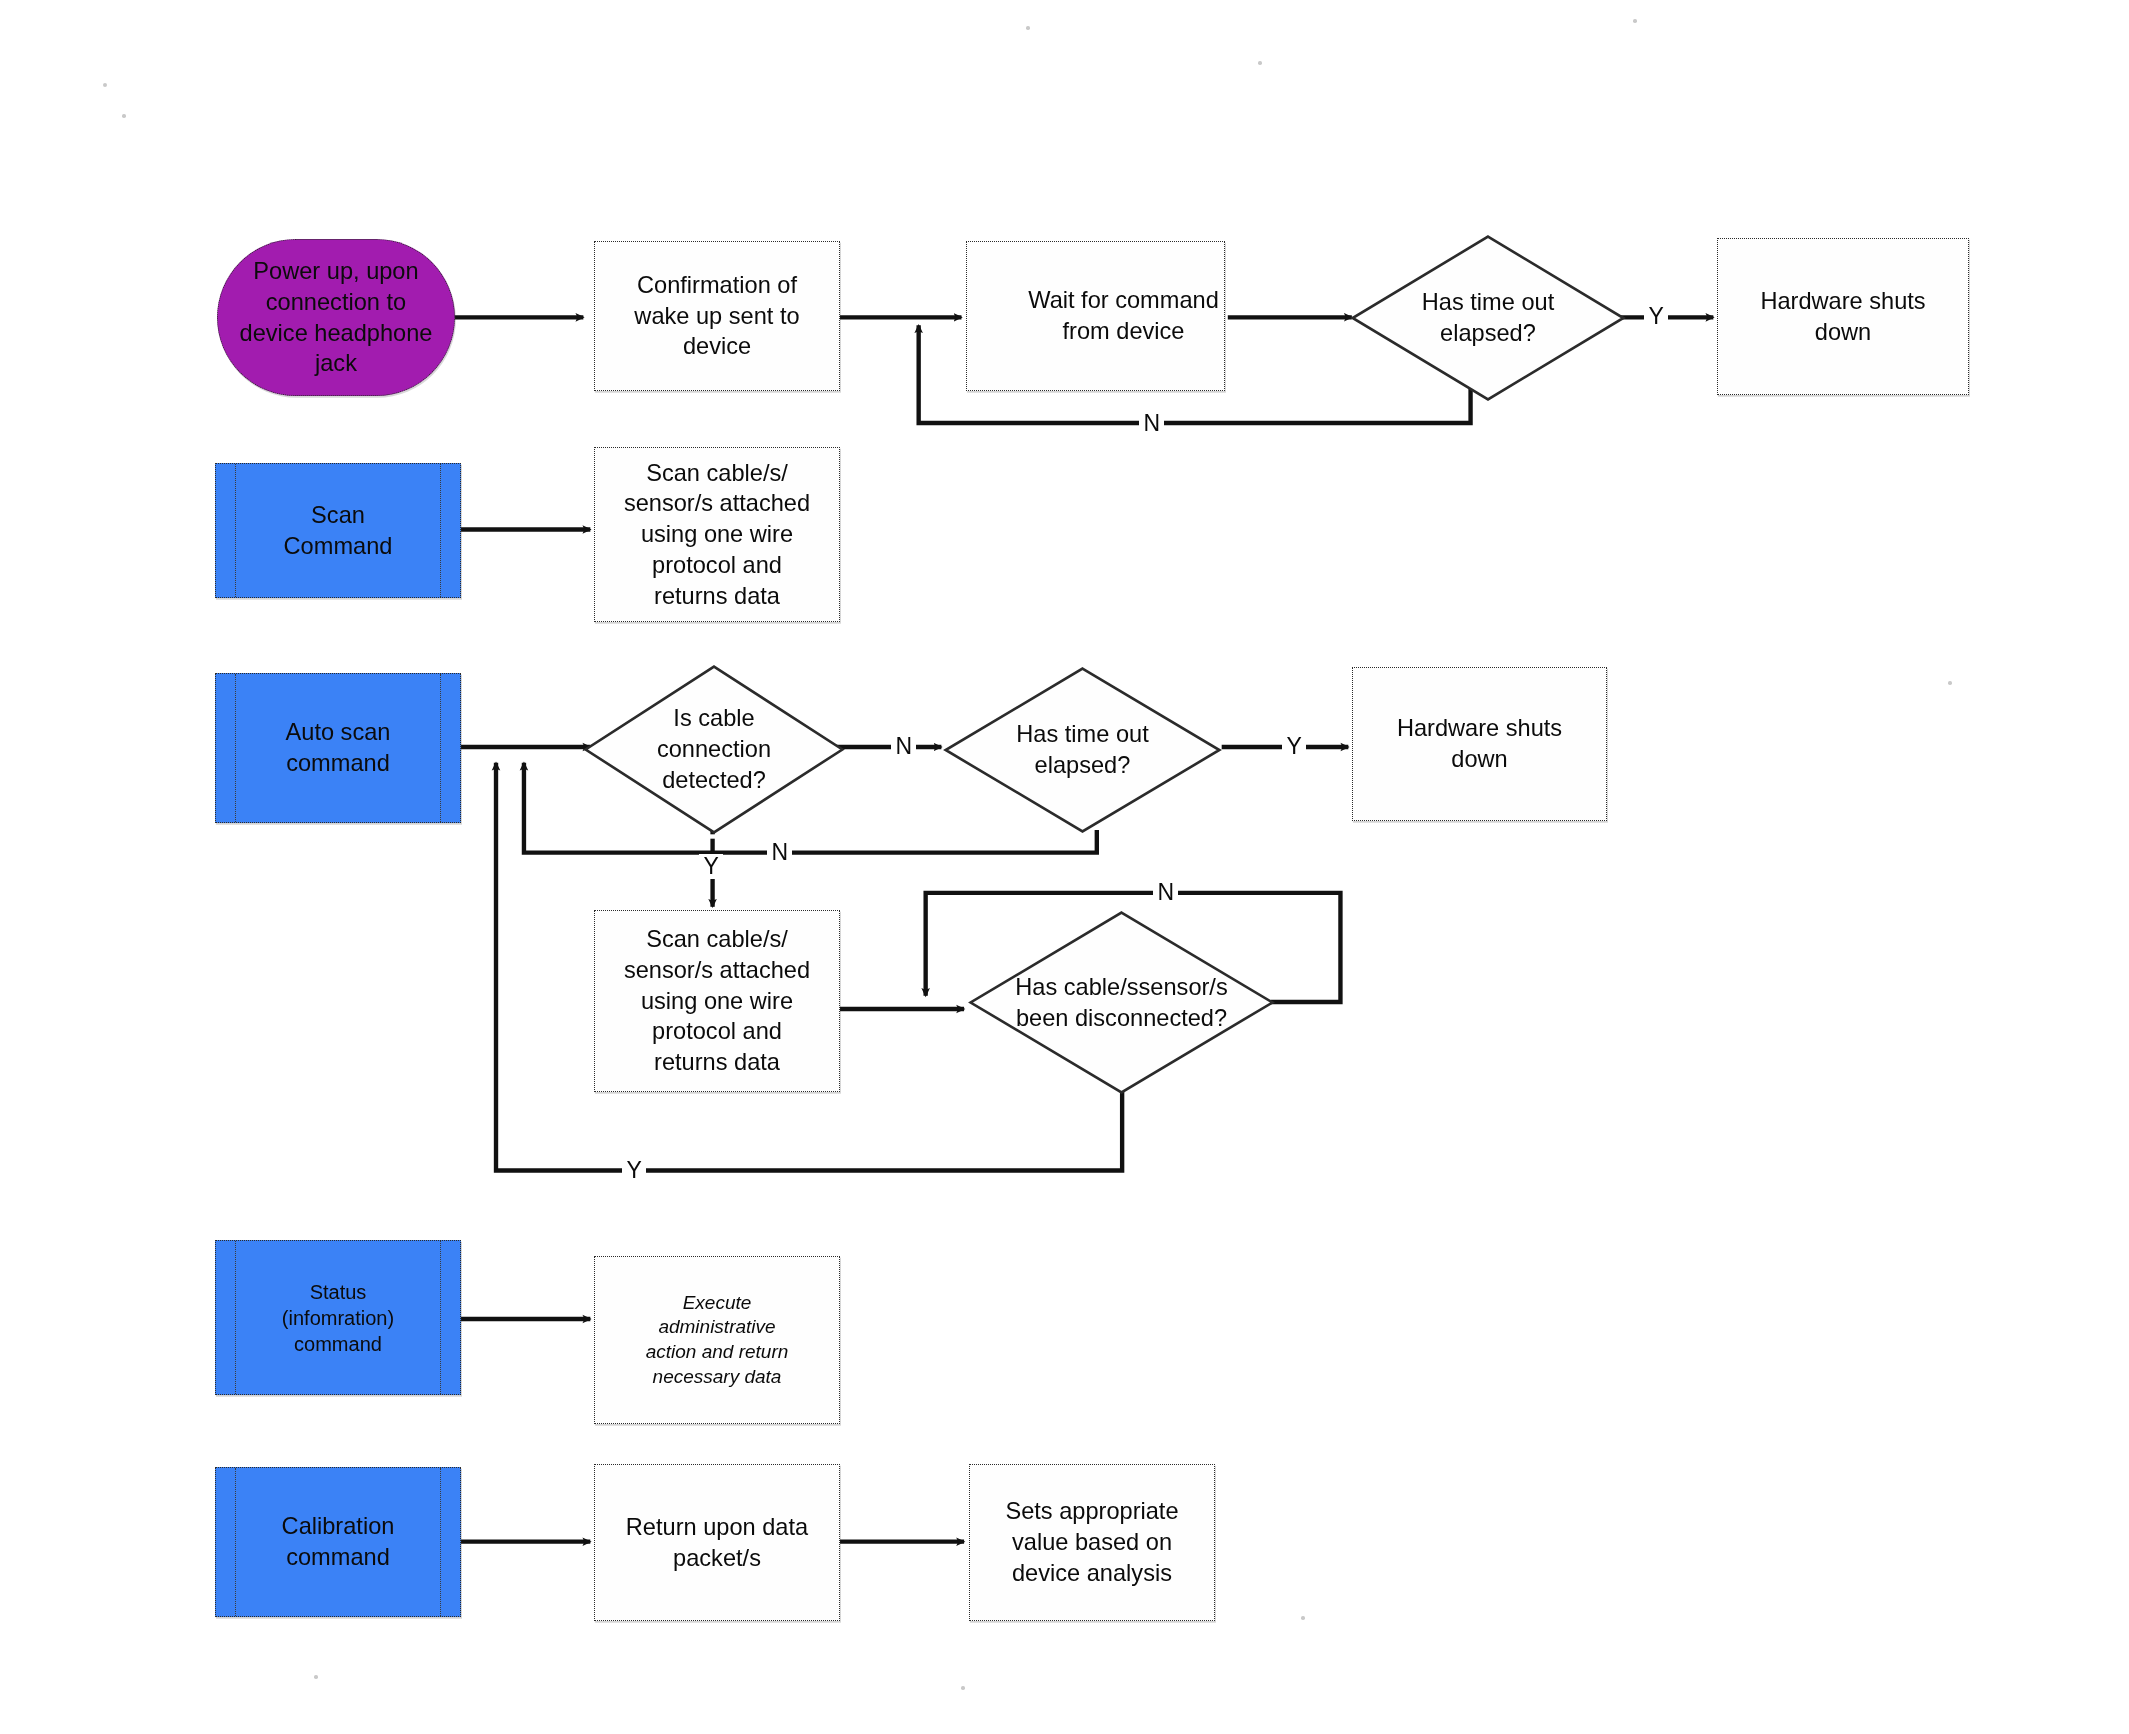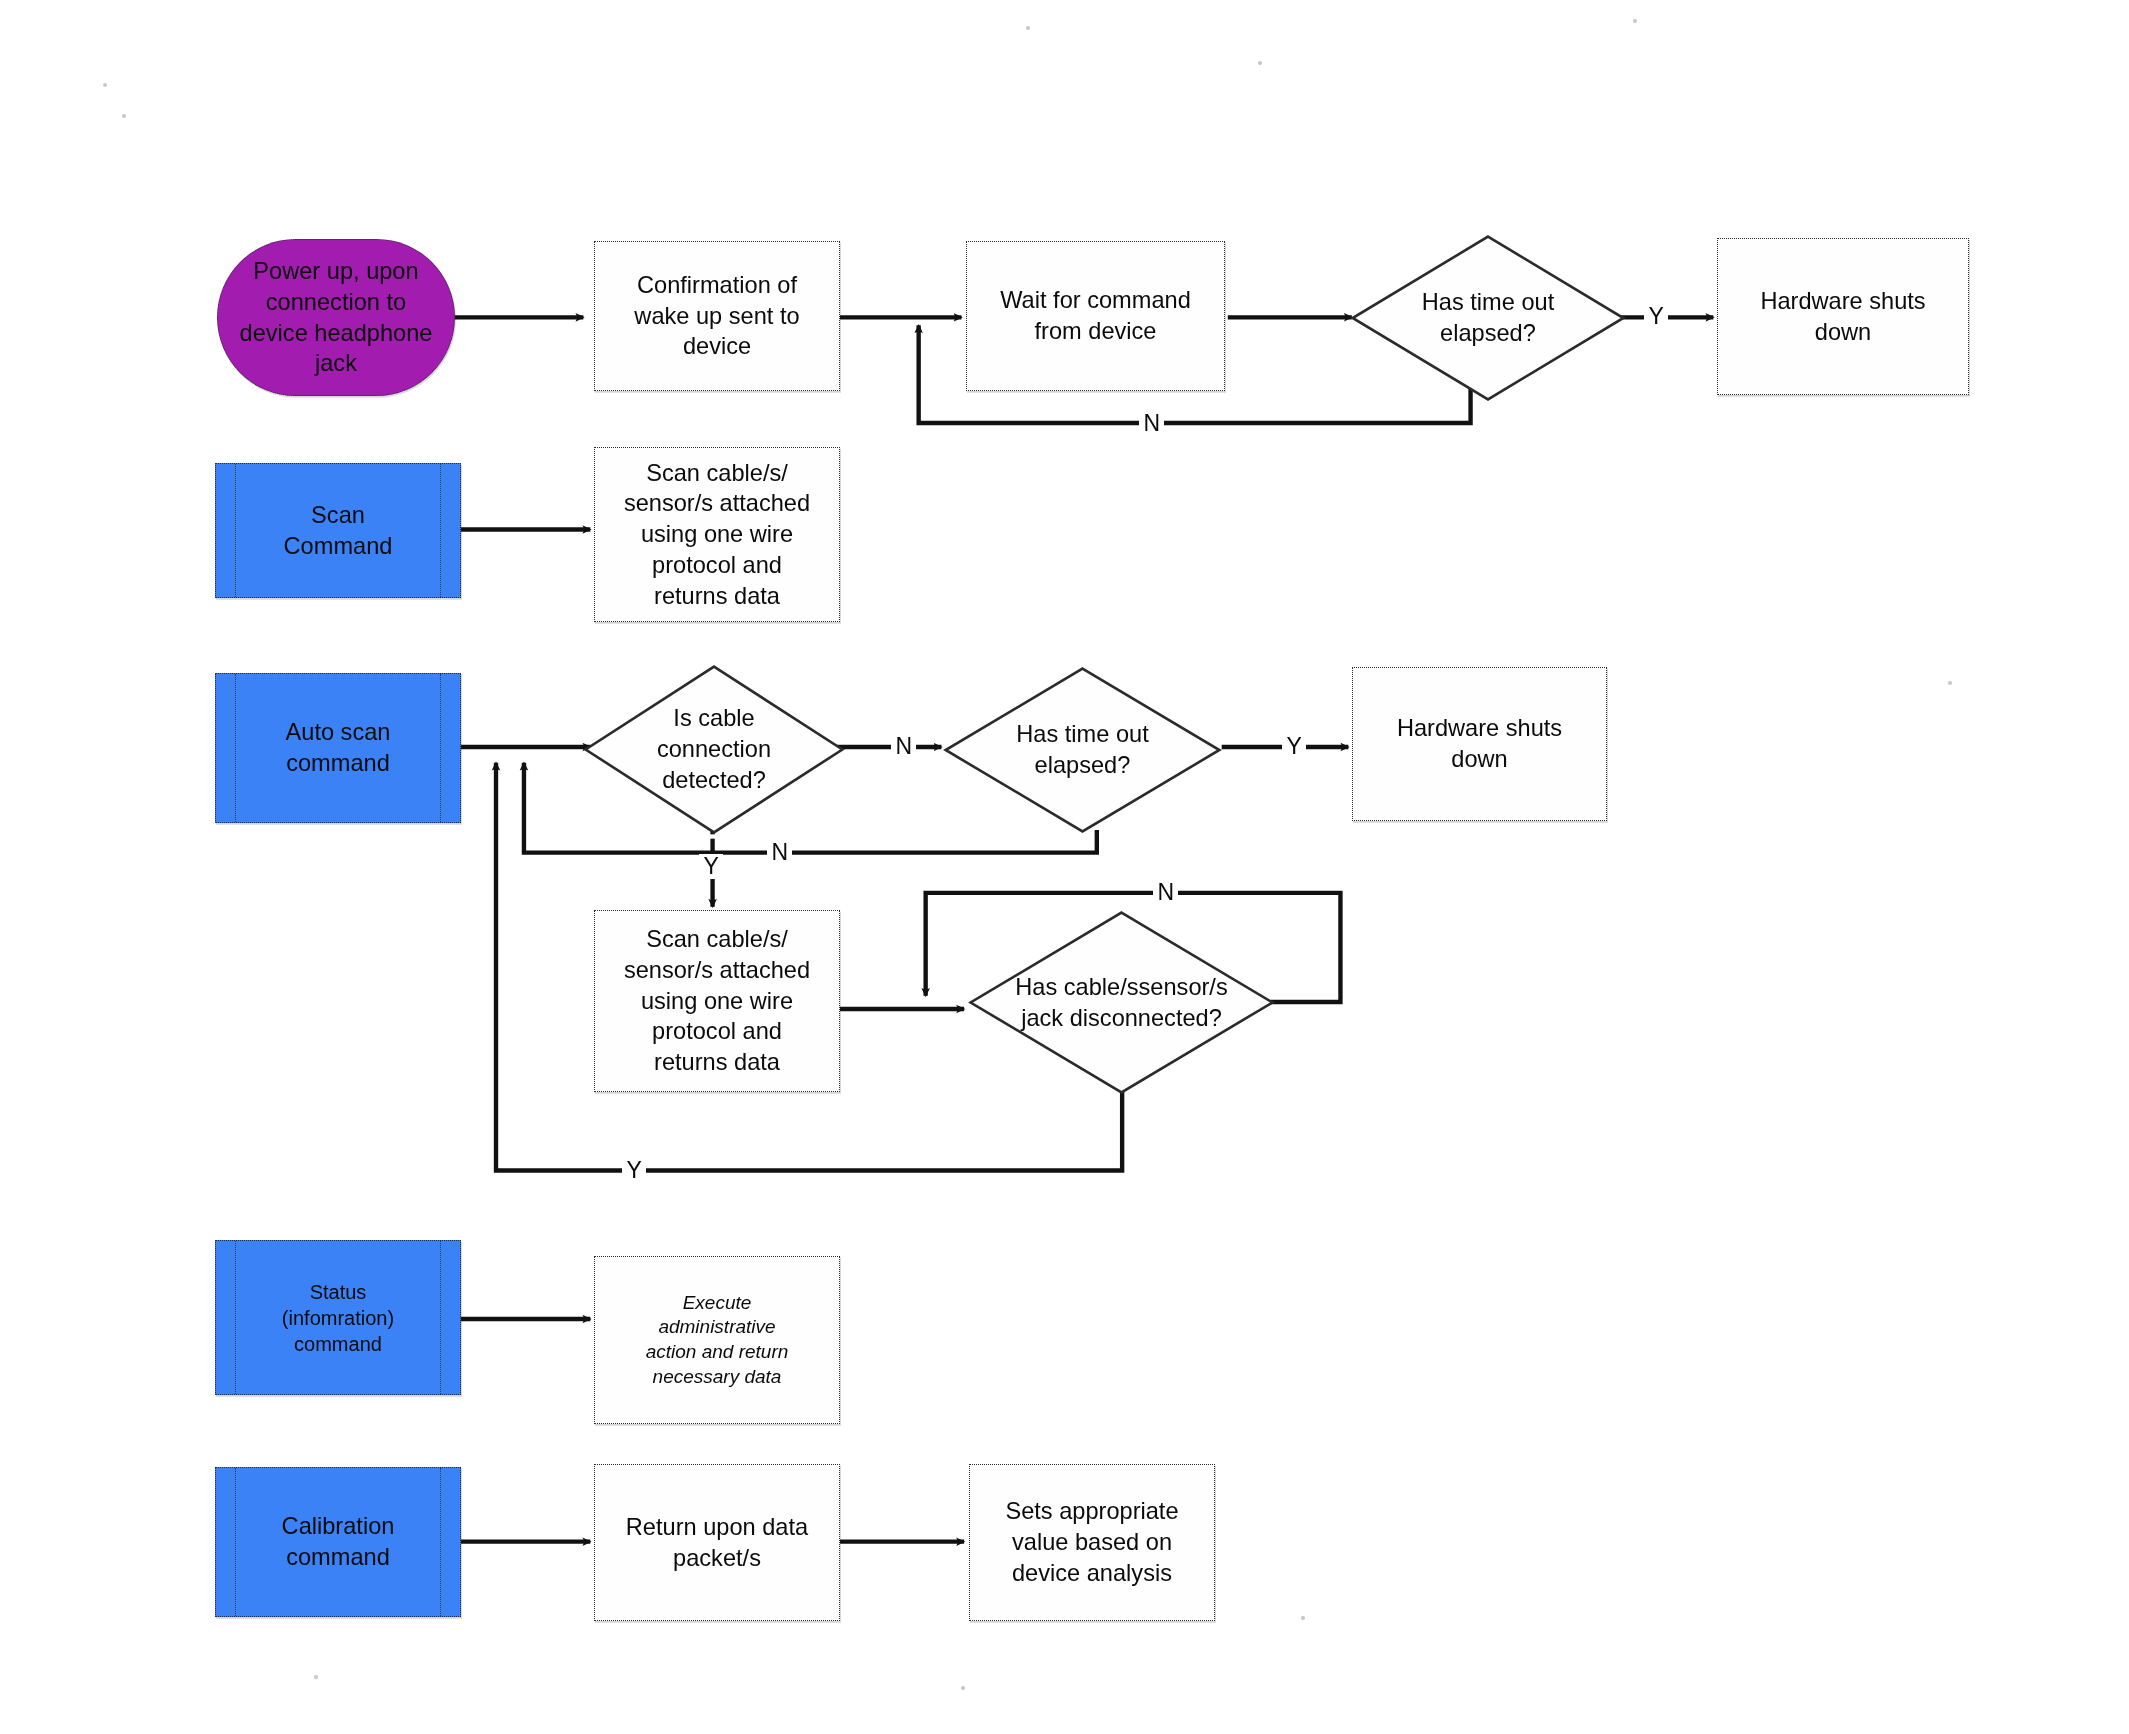--- a/index.html
+++ b/index.html
@@ -163,21 +163,21 @@
 device headphone
 jack</span>
   </div>
 
   <div class="node proc" style="left:594px; top:241px; width:246px; height:150px; font-size:23.6px;">
     <span class="txt">Confirmation of
 wake up sent to
 device</span>
   </div>
 
-  <div class="node proc" style="left:966px; top:241px; width:259px; height:150px; font-size:23.6px;">
+  <div class="node proc" style="left:966px; top:241px; width:259px; height:150px; font-size:23.6px;justify-content:flex-end;">
     <span class="txt">Wait for command
 from device</span>
   </div>
 
   <div class="node dec" style="left:1350px; top:234px; width:276px; height:168px; font-size:23.6px;">
     <svg viewBox="0 0 316 192" preserveAspectRatio="none" aria-hidden="true">
       <polygon points="158,3 313,96 158,189 3,96" fill="#fefefe" stroke="#2b2b2b" stroke-width="3"></polygon>
     </svg>
     <span class="txt">Has time out
 elapsed?</span>
@@ -234,21 +234,21 @@
 using one wire
 protocol and
 returns data</span>
   </div>
 
   <div class="node dec" style="left:968px; top:910px; width:307px; height:185px; font-size:23.6px;">
     <svg viewBox="0 0 352 212" preserveAspectRatio="none" aria-hidden="true">
       <polygon points="176,3 349,106 176,209 3,106" fill="#fefefe" stroke="#2b2b2b" stroke-width="3"></polygon>
     </svg>
     <span class="txt">Has cable/ssensor/s
-jack disconnected?</span>
+been disconnected?</span>
   </div>
 
   <div class="node predef" style="left:215px; top:1240px; width:246px; height:155px; font-size:20px;">
     <span class="txt">Status
 (infomration)
 command</span>
   </div>
 
   <div class="node proc" style="left:594px; top:1256px; width:246px; height:168px; font-size:19px;font-style:italic;">
     <span class="txt">Execute

